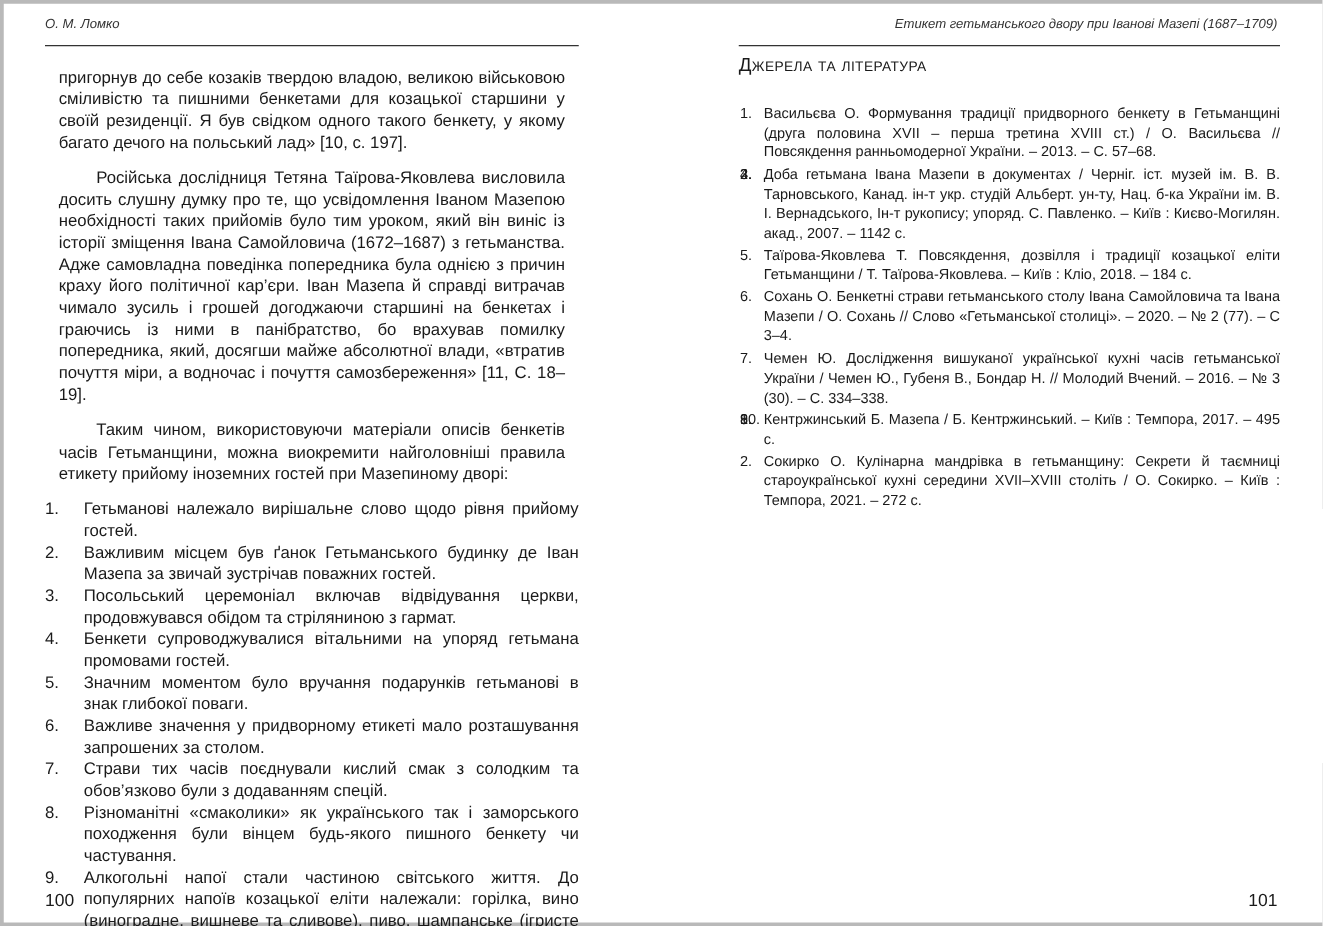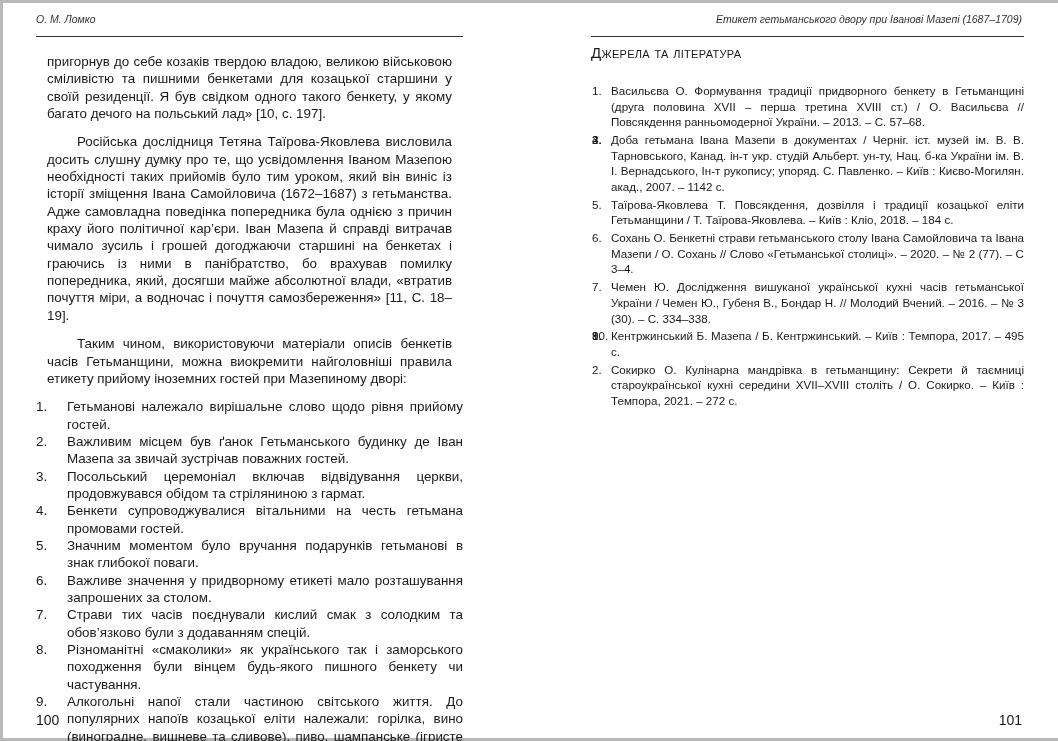--- a/index.html
+++ b/index.html
@@ -69,21 +69,21 @@
     <div class="rule"></div>
 
     <div class="body-text">
       <p class="noindent">пригорнув до себе козаків твердою владою, великою військовою сміливістю та пишними бенкетами для козацької старшини у своїй резиденції. Я був свідком одного такого бенкету, у якому багато дечого на польський лад» [10, с. 197].</p>
       <p class="indent">Російська дослідниця Тетяна Таїрова-Яковлева висловила досить слушну думку про те, що усвідомлення Іваном Мазепою необхідності таких прийомів було тим уроком, який він виніс із історії зміщення Івана Самойловича (1672–1687) з гетьманства. Адже самовладна поведінка попередника була однією з причин краху його політичної кар’єри. Іван Мазепа й справді витрачав чимало зусиль і грошей догоджаючи старшині на бенкетах і граючись із ними в панібратство, бо врахував помилку попередника, який, досягши майже абсолютної влади, «втратив почуття міри, а водночас і почуття самозбереження» [11, С. 18–19].</p>
       <p class="indent">Таким чином, використовуючи матеріали описів бенкетів часів Гетьманщини, можна виокремити найголовніші правила етикету прийому іноземних гостей при Мазепиному дворі:</p>
       <ol class="rules-list">
         <li><span class="num">1.</span><span>Гетьманові належало вирішальне слово щодо рівня прийому гостей.</span></li>
         <li><span class="num">2.</span><span>Важливим місцем був ґанок Гетьманського будинку де Іван Мазепа за звичай зустрічав поважних гостей.</span></li>
         <li><span class="num">3.</span><span>Посольський церемоніал включав відвідування церкви, продовжувався обідом та стріляниною з гармат.</span></li>
-        <li><span class="num">4.</span><span>Бенкети супроводжувалися вітальними на честь гетьмана промовами гостей.</span></li>
+        <li><span class="num">4.</span><span>Бенкети супроводжувалися вітальними на упоряд гетьмана промовами гостей.</span></li>
         <li><span class="num">5.</span><span>Значним моментом було вручання подарунків гетьманові в знак глибокої поваги.</span></li>
         <li><span class="num">6.</span><span>Важливе значення у придворному етикеті мало розташування запрошених за столом.</span></li>
         <li><span class="num">7.</span><span>Страви тих часів поєднували кислий смак з солодким та обов’язково були з додаванням спецій.</span></li>
         <li><span class="num">8.</span><span>Різноманітні «смаколики» як українського так і заморського походження були вінцем будь-якого пишного бенкету чи частування.</span></li>
         <li><span class="num">9.</span><span>Алкогольні напої стали частиною світського життя. До популярних напоїв козацької еліти належали: горілка, вино (виноградне, вишневе та сливове), пиво, шампанське (ігристе вино) та слабоалкогольні наливки (сливова, вишнева, персикова, анісова, грушева, полинова).</span></li>
         <li><span class="num">10.</span><span>Відмова від уживання напоїв сприймалась як образа господаря дому – гетьмана.</span></li>
 
       </ol>
     </div>
 

